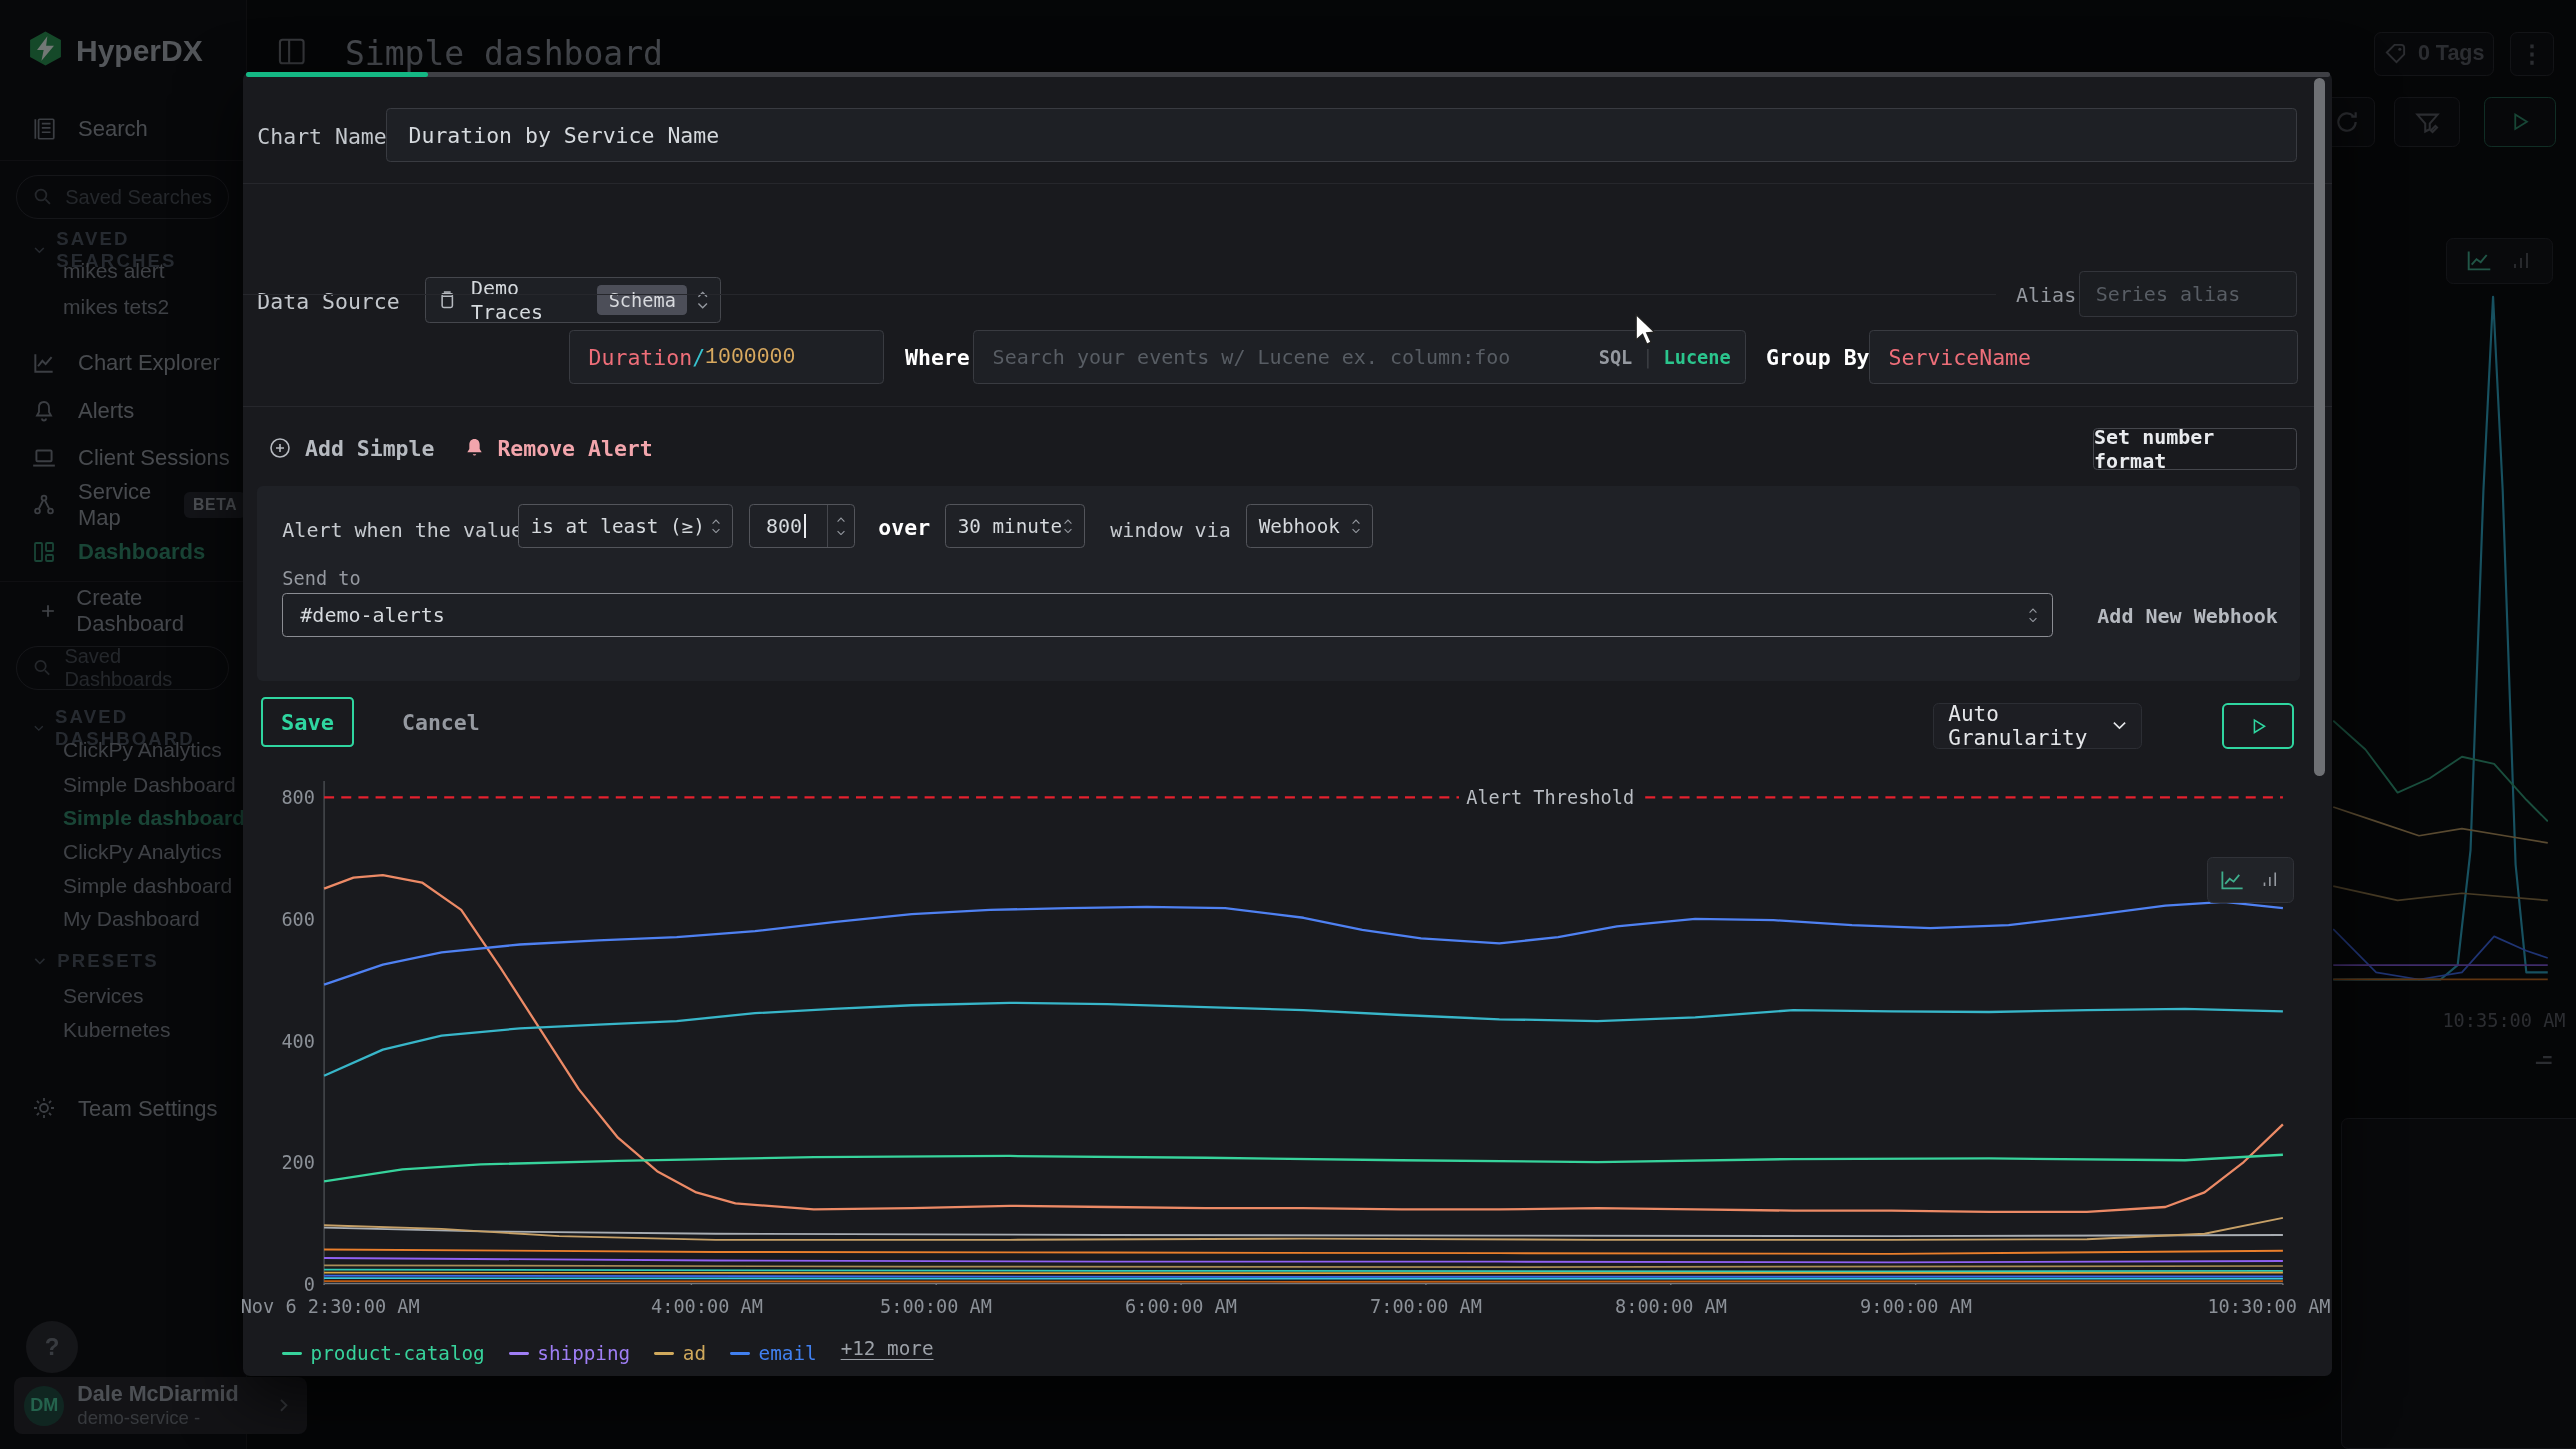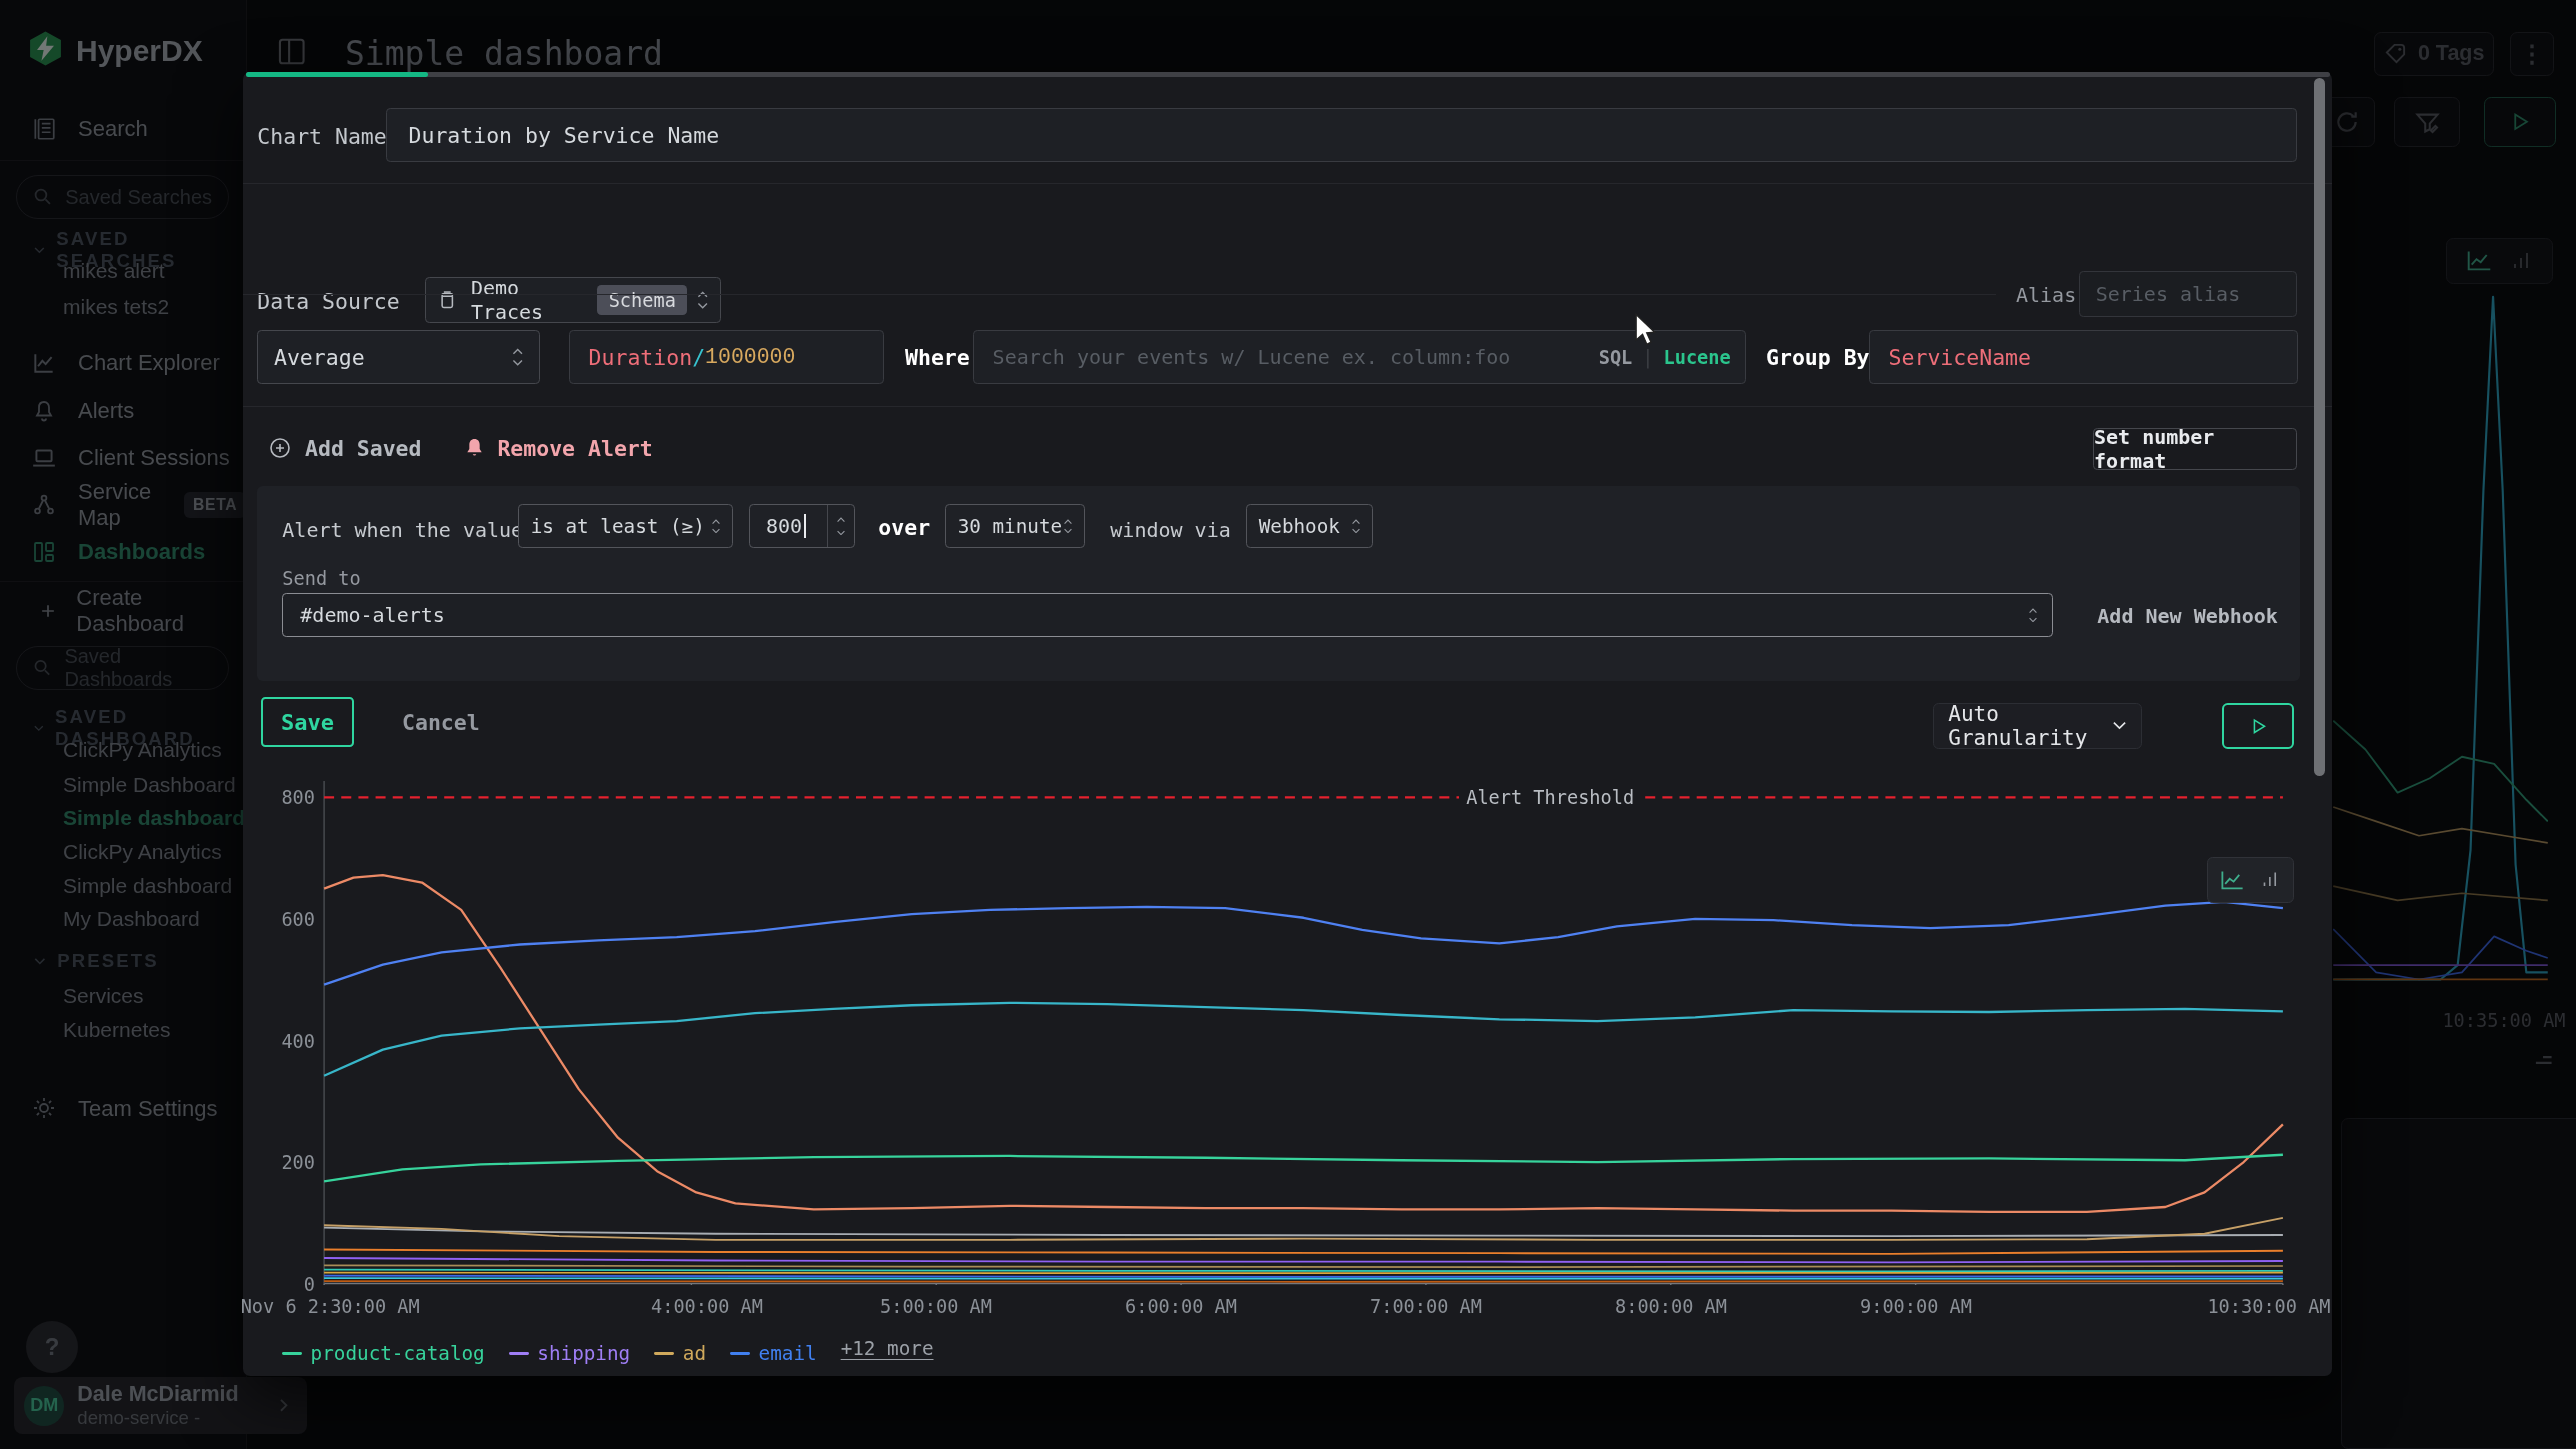--- a/index.html
+++ b/index.html
@@ -294,31 +294,20 @@
         </svg>
     </span>
   </div>
   <div class="divider" style="top:222px;width:1753px;"></div>
 
   <div class="abs" style="left:1773px;top:211px;font-size:20px;color:#9599a0;">Alias</div>
   <div class="m-input abs placeholder" style="left:1836px;top:199px;width:218px;height:46px;padding-left:15.7px;font-size:20px;background:#1b1d21;border-color:#33353b;">
     <span>Series alias</span>
   </div>
 
-  <div class="m-select abs" style="left:14.3px;top:258px;width:283px;height:54px;padding:0 15.7px;">
-    <span>Average</span>
-    <span class="updown">
-      <svg width="11.4" height="7.2" viewBox="0 0 16 10" fill="none" stroke="#9599a0" stroke-width="2">
-          <path d="M2 8l6-6 6 6"></path>
-        </svg>
-      <svg width="11.4" height="7.2" viewBox="0 0 16 10" fill="none" stroke="#9599a0" stroke-width="2">
-          <path d="M2 2l6 6 6-6"></path>
-        </svg>
-    </span>
-  </div>
   <div class="m-input abs" style="left:326px;top:258px;width:315px;height:54px;padding-left:18.6px;">
     <span style="color:#ee6e79;">Duration</span>
       <span style="color:#38c3d0;">/</span>
       <span style="color:#d8a95f;font-family:Liberation Mono, monospace;">1000000</span>
   </div>
   <div class="abs bold-white" style="left:662px;top:273px;">Where</div>
   <div class="m-input abs" style="left:730px;top:258px;width:773px;height:54px;padding:0 14.3px 0 18.6px;font-size:20px;">
     <span class="placeholder" style="overflow:hidden;white-space:nowrap;max-width:544px;">Search your events w/ Lucene ex. column:foo</span>
     <span style="margin-left:auto;display:flex;align-items:center;gap:10px;font-size:18.6px;font-weight:bold;">
       <span style="color:#9599a0;">SQL</span>
@@ -330,21 +319,21 @@
   <div class="m-input abs" style="left:1626px;top:258px;width:429px;height:54px;padding-left:18.6px;">
     <span style="color:#ee6e79;">ServiceName</span>
   </div>
   <div class="divider" style="top:334px;width:2089px;"></div>
 
   <div class="abs" style="left:25px;top:356px;height:40px;display:flex;align-items:center;gap:13px;color:#b6bac0;font-size:21.5px;font-weight:bold;">
     <svg width="24" height="24" viewBox="0 0 24 24" fill="none" stroke="#b6bac0" stroke-width="1.6">
         <circle cx="12" cy="12" r="9"></circle>
         <path d="M12 8v8M8 12h8"></path>
       </svg>
-    <span>Add Saved</span>
+    <span>Add Simple</span>
   </div>
   <div class="abs" style="left:220px;top:356px;height:40px;display:flex;align-items:center;gap:11.4px;color:#f2a5ac;font-size:21.5px;font-weight:bold;">
     <svg width="23" height="23" viewBox="0 0 24 24" fill="#f2a5ac">
         <path d="M12 2c-3.4 0-5.4 2.5-5.4 6v4.6L4.5 16h15l-2.1-3.4V8c0-3.5-2-6-5.4-6z"></path>
         <path d="M10.2 18a1.9 1.9 0 0 0 3.6 0z"></path>
       </svg>
     <span>Remove Alert</span>
   </div>
   <div class="abs" style="left:1850px;top:356px;width:204px;height:42px;border:1.4px solid #45474d;border-radius:4.3px;display:flex;align-items:center;justify-content:center;color:#e9ebee;font-size:20px;font-weight:bold;box-sizing:border-box;">
     <span>Set number format</span>

